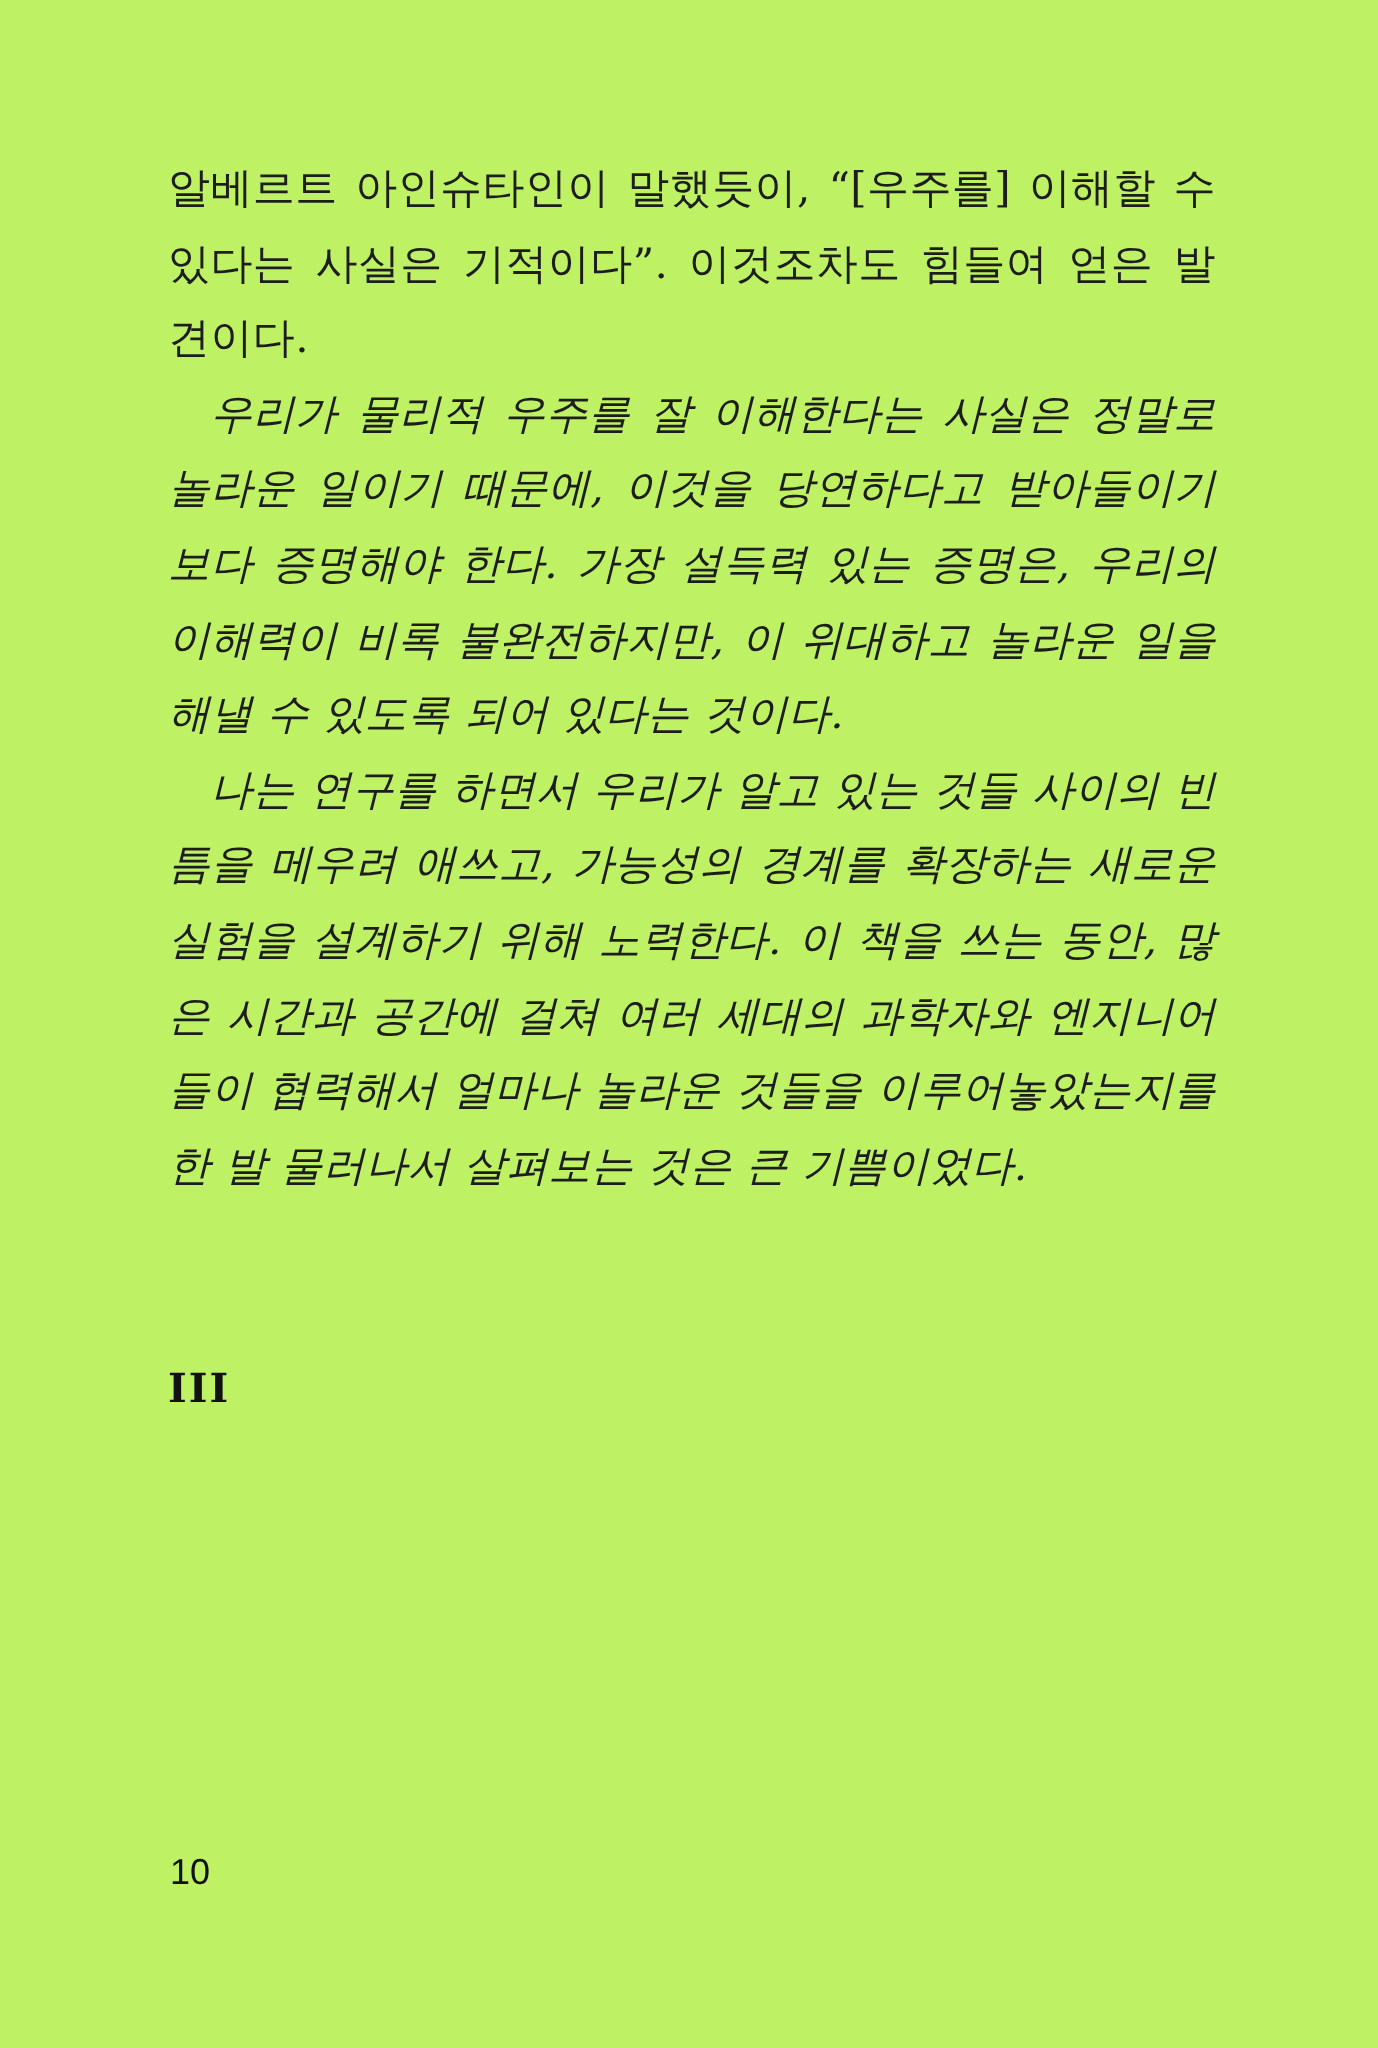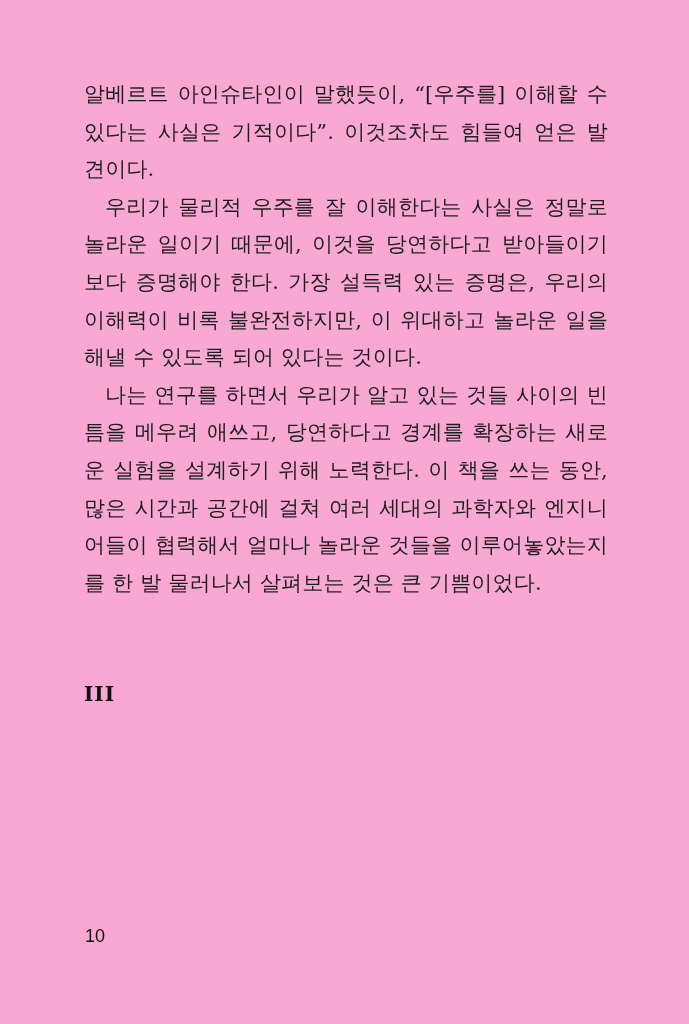--- a/index.html
+++ b/index.html
@@ -9,40 +9,41 @@
   body {
     width: 689px;
     height: 1024px;
     background: #ffffff;
     overflow: hidden;
   }
   .page {
     position: relative;
     width: 689px;
     height: 1024px;
-    background: #f9a8d4;
+    background: #bef264;
   }
   .text-block {
     position: absolute;
     left: 84px;
     top: 76px;
     width: 524px;
   }
   .body-text {
     margin: 0;
     font-family: "DejaVu Serif", serif;
     font-size: 21px;
     line-height: 37.6px;
     color: #1d1d1d;
     text-align: justify;
     word-break: break-all;
     letter-spacing: 0.2px;
   }
   .indent {
     text-indent: 21px;
+    font-style: italic;
   }
   .section-heading {
     margin: 74px 0 0 0;
     font-family: "DejaVu Serif", serif;
     font-size: 20px;
     font-weight: bold;
     line-height: 37.6px;
     letter-spacing: 1px;
     color: #111111;
   }
@@ -55,17 +56,17 @@
     color: #111111;
   }
 </style>
 </head>
 <body>
 
 <div class="page">
   <div class="text-block">
     <p class="body-text">알베르트 아인슈타인이 말했듯이, “[우주를] 이해할 수 있다는 사실은 기적이다”. 이것조차도 힘들여 얻은 발견이다.</p>
     <p class="body-text indent">우리가 물리적 우주를 잘 이해한다는 사실은 정말로 놀라운 일이기 때문에, 이것을 당연하다고 받아들이기보다 증명해야 한다. 가장 설득력 있는 증명은, 우리의 이해력이 비록 불완전하지만, 이 위대하고 놀라운 일을 해낼 수 있도록 되어 있다는 것이다.</p>
-    <p class="body-text indent">나는 연구를 하면서 우리가 알고 있는 것들 사이의 빈틈을 메우려 애쓰고, 당연하다고 경계를 확장하는 새로운 실험을 설계하기 위해 노력한다. 이 책을 쓰는 동안, 많은 시간과 공간에 걸쳐 여러 세대의 과학자와 엔지니어들이 협력해서 얼마나 놀라운 것들을 이루어놓았는지를 한 발 물러나서 살펴보는 것은 큰 기쁨이었다.</p>
+    <p class="body-text indent">나는 연구를 하면서 우리가 알고 있는 것들 사이의 빈틈을 메우려 애쓰고, 가능성의 경계를 확장하는 새로운 실험을 설계하기 위해 노력한다. 이 책을 쓰는 동안, 많은 시간과 공간에 걸쳐 여러 세대의 과학자와 엔지니어들이 협력해서 얼마나 놀라운 것들을 이루어놓았는지를 한 발 물러나서 살펴보는 것은 큰 기쁨이었다.</p>
     <h2 class="section-heading">III</h2>
   </div>
   <div class="page-number">10</div>
 </div>
 
 </body></html>

